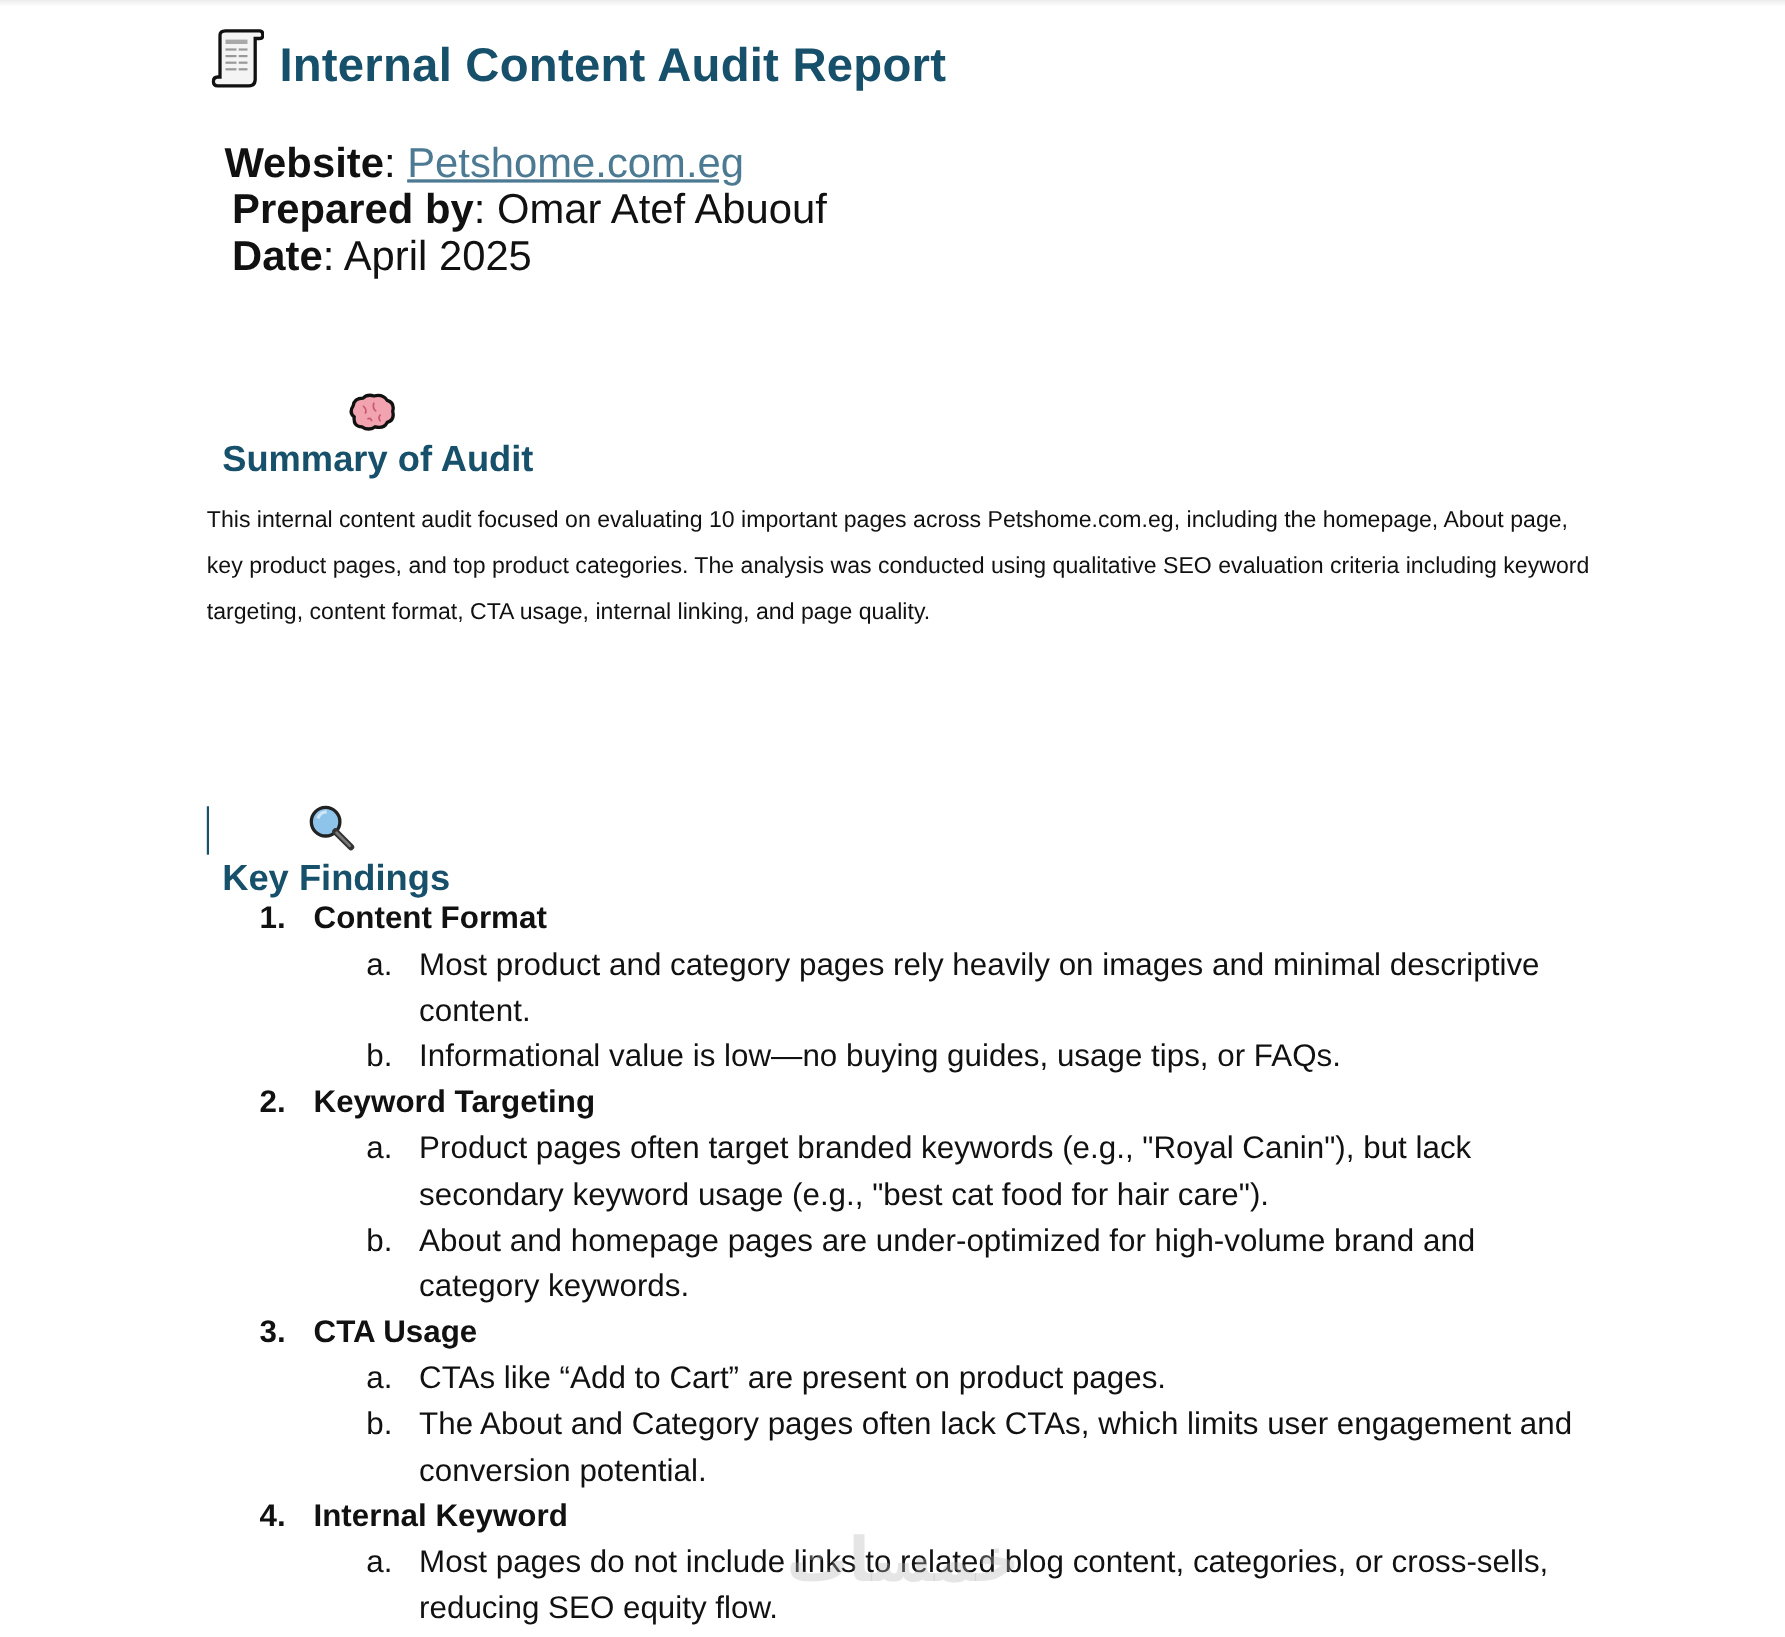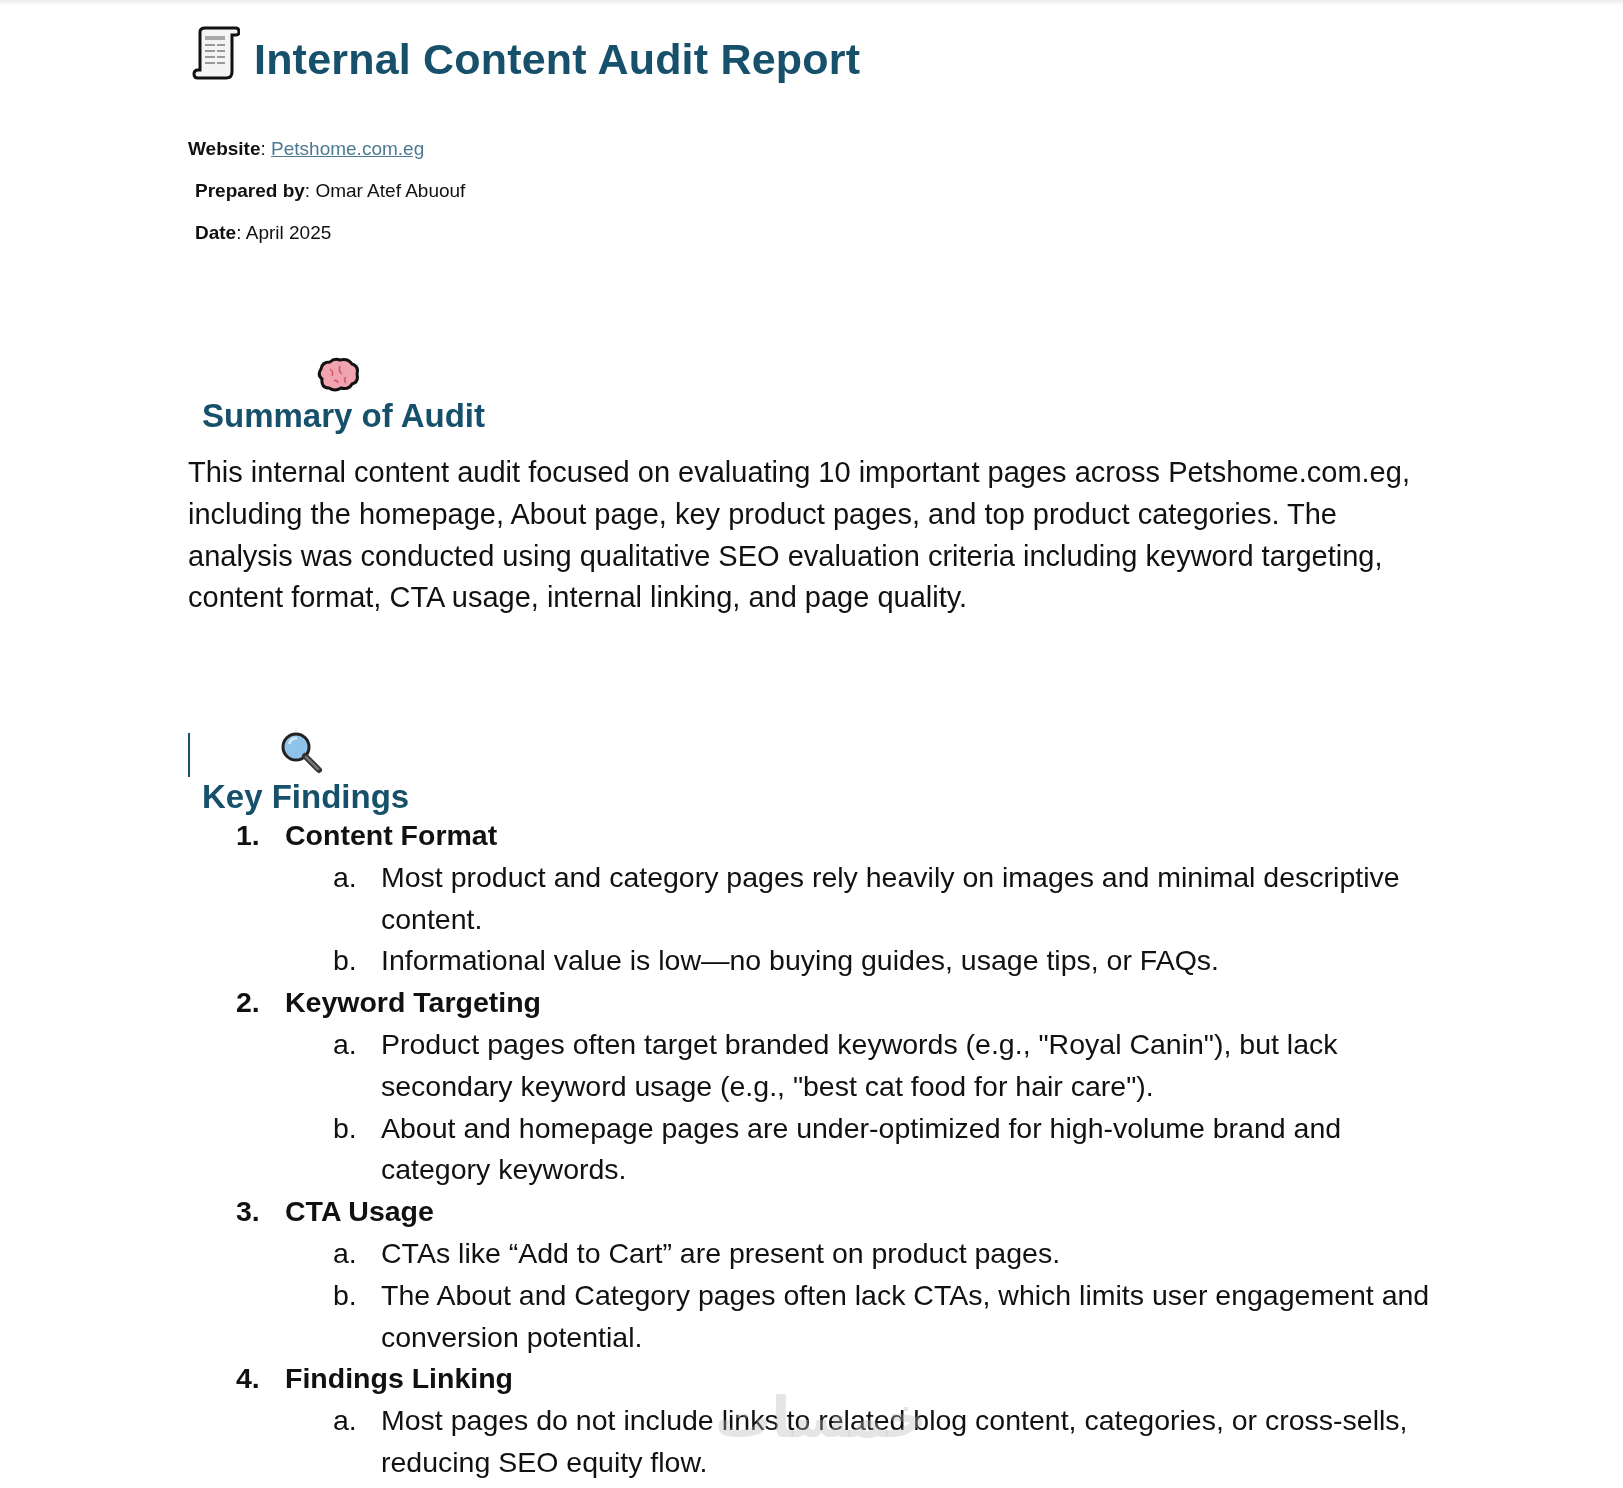--- a/index.html
+++ b/index.html
@@ -5,28 +5,28 @@
   html, body { margin: 0; padding: 0; background: #ffffff; }
   body {
     width: 1623px; height: 1488px; overflow: hidden; position: relative;
     font-family: "Liberation Sans", "DejaVu Sans", sans-serif; color: #111111;
   }
   .topshade { position: absolute; left: 0; top: 0; width: 1623px; height: 6px;
     background: linear-gradient(#ececec, #ffffff); }
   .page { position: absolute; left: 188px; top: 0; width: 1260px; }
   .title-row { position: absolute; left: 4px; top: 26px; display: flex; align-items: flex-end; }
   .title { font-size: 43px; font-weight: bold; color: #17506a; margin-left: 14px; letter-spacing: 0.2px; }
-  .meta { position: absolute; top: 128px; left: 0; font-size: 19px; line-height: 42px; }
+  .meta { position: absolute; top: 128px; left: 16px; font-size: 38px; line-height: 42px; }
   .meta .row { white-space: nowrap; }
   .meta b { font-weight: bold; }
   .meta .indent { padding-left: 7px; }
   .link { color: #4d7a93; text-decoration: underline; }
   .h2 { position: absolute; left: 4px; display: flex; align-items: center; flex-direction: column; }
   .h2 .txt { font-size: 33px; font-weight: bold; color: #17506a; margin-left: 10px; }
-  .summary { position: absolute; left: 0; top: 452px; width: 1260px; font-size: 29px; line-height: 41.8px; }
+  .summary { position: absolute; left: 0; top: 452px; width: 1260px; font-size: 21px; line-height: 41.8px; }
   .cursor { position: absolute; left: 0; top: 733px; width: 2px; height: 44px; background: #17506a; }
   .list { position: absolute; left: 0; top: 815px; width: 1260px; font-size: 28.5px; line-height: 41.8px; }
   .item { position: relative; }
   .item .num { position: absolute; left: 48px; width: 40px; font-weight: bold; }
   .item .head { margin-left: 97px; font-weight: bold; }
   .sub { position: relative; }
   .sub .let { position: absolute; left: 145px; width: 40px; }
   .sub .body { margin-left: 193px; width: 1050px; }
   .wm { position: absolute; left: 715px; top: 1385px; font-size: 56px; color: rgba(180,180,180,0.35); font-weight: bold; }
 </style>
@@ -127,21 +127,21 @@
       <div class="sub">
         <span class="let">a.</span>
         <div class="body">CTAs like “Add to Cart” are present on product pages.</div>
       </div>
       <div class="sub">
         <span class="let">b.</span>
         <div class="body">The About and Category pages often lack CTAs, which limits user engagement and conversion potential.</div>
       </div>
       <div class="item">
         <span class="num">4.</span>
-        <div class="head">Findings Linking</div>
+        <div class="head">Internal Keyword</div>
       </div>
       <div class="sub">
         <span class="let">a.</span>
         <div class="body">Most pages do not include links to related blog content, categories, or cross-sells, reducing SEO equity flow.</div>
       </div>
     </div>
 
   <div class="wm" style="left:527px;">خمسات</div>
 </div>
 

